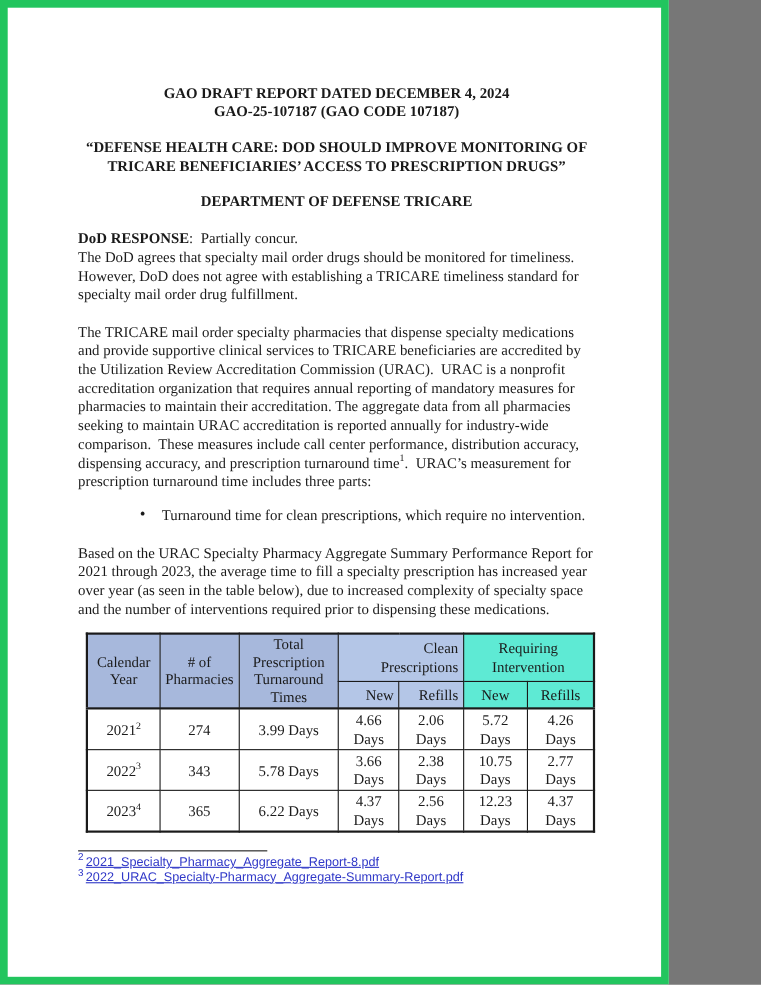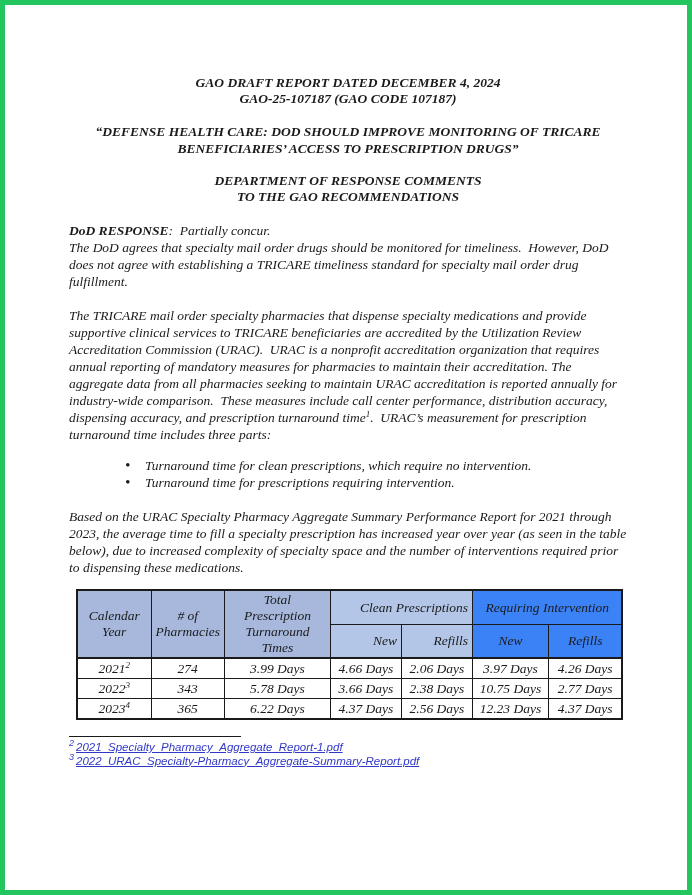--- a/index.html
+++ b/index.html
@@ -1,26 +1,25 @@
 <!DOCTYPE html>
 <html><head>
 <meta charset="utf-8">
 <style>
   html, body { margin: 0; padding: 0; background: #777; }
   .page {
     position: relative;
-    width: 692px;
+    width: 608px;
     height: 895px;
     background: #ffffff;
-    border: 5px solid #22c55e;
+    border: 7px solid #22c55e;
     box-sizing: border-box;
     font-family: "Liberation Serif", "DejaVu Serif", serif;
     color: #1a1a1a;
     overflow: hidden;
-    font-style: italic;
   }
   .content {
     padding: 70px 60px 0 64px;
     font-size: 13.5px;
     line-height: 17px;
   }
   .doc-header { text-align: center; font-weight: bold; }
   .doc-header div { line-height: 16px; }
   .report-title {
     text-align: center;
@@ -60,21 +59,21 @@
   }
   table.urac th, table.urac td {
     border: 1px solid #1a1a1a;
     padding: 1px 4px;
     font-weight: normal;
   }
   table.urac { border: 2px solid #1a1a1a; }
   table.urac thead { border-bottom: 2px solid #1a1a1a; }
   th.hdr-blue { background: #a7b8dc; line-height: 16px; }
   th.hdr-clean { background: #b4c6e7; text-align: right; }
-  th.hdr-int { background: #3b82f6; }
+  th.hdr-int { background: #5eead4; }
   th.group-hdr { border-left: 2px solid #1a1a1a; }
   td.col-clean-new, th.sub-clean-new { border-left: 2px solid #1a1a1a; }
   td.col-int-new, th.sub-int-new { border-left: 2px solid #1a1a1a; }
   td.total-cell { font-weight: bold; }
   .footnote-sep {
     margin-top: 16px;
     width: 172px;
     border-top: 1.5px solid #1a1a1a;
   }
   .footnotes {
@@ -98,33 +97,31 @@
   <div class="content">
 
     <div class="doc-header">
       <div>GAO DRAFT REPORT DATED DECEMBER 4, 2024</div>
       <div>GAO-25-107187 (GAO CODE 107187)</div>
     </div>
 
     <div class="report-title">“DEFENSE HEALTH CARE: DOD SHOULD IMPROVE MONITORING OF TRICARE BENEFICIARIES’ ACCESS TO PRESCRIPTION DRUGS”</div>
 
     <div class="comments-heading">
-      <div>DEPARTMENT OF RESPONSE COMMENTS</div>
-      <div>TO THE GAO RECOMMENDATIONS</div>
+      <div>DEPARTMENT OF DEFENSE TRICARE</div>
     </div>
 
 
     <p class="para"><span class="lead">DoD RESPONSE</span><span>:&nbsp; Partially concur.</span><br>
     <span>The DoD agrees that specialty mail order drugs should be monitored for timeliness.&nbsp; However, DoD does not agree with establishing a TRICARE timeliness standard for specialty mail order drug fulfillment.</span></p>
 
     <p class="para"><span>The TRICARE mail order specialty pharmacies that dispense specialty medications and provide supportive clinical services to TRICARE beneficiaries are accredited by the Utilization Review Accreditation Commission (URAC).&nbsp; URAC is a nonprofit accreditation organization that requires annual reporting of mandatory measures for pharmacies to maintain their accreditation. The aggregate data from all pharmacies seeking to maintain URAC accreditation is reported annually for industry-wide comparison.&nbsp; These measures include call center performance, distribution accuracy, dispensing accuracy, and prescription turnaround time</span><sup>1</sup><span>.&nbsp; URAC’s measurement for prescription turnaround time includes three parts:</span></p>
 
     <ul class="bullets">
       <li>Turnaround time for clean prescriptions, which require no intervention.</li>
-      <li>Turnaround time for prescriptions requiring intervention.</li>
     </ul>
 
     <p class="para">Based on the URAC Specialty Pharmacy Aggregate Summary Performance Report for 2021 through 2023, the average time to fill a specialty prescription has increased year over year (as seen in the table below), due to increased complexity of specialty space and the number of interventions required prior to dispensing these medications.</p>
 
 
     <table class="urac">
       <colgroup>
         <col style="width:74px">
           <col style="width:72px">
           <col style="width:106px">
@@ -148,21 +145,21 @@
           <th class="hdr-int">Refills</th>
         </tr>
       </thead>
       <tbody>
         <tr>
           <td><span>2021</span><sup>2</sup></td>
           <td>274</td>
           <td class="total-cell">3.99 Days</td>
           <td class="col-clean-new">4.66 Days</td>
           <td>2.06 Days</td>
-          <td class="col-int-new">3.97 Days</td>
+          <td class="col-int-new">5.72 Days</td>
           <td>4.26 Days</td>
         </tr>
         <tr>
           <td><span>2022</span><sup>3</sup></td>
           <td>343</td>
           <td class="total-cell">5.78 Days</td>
           <td class="col-clean-new">3.66 Days</td>
           <td>2.38 Days</td>
           <td class="col-int-new">10.75 Days</td>
           <td>2.77 Days</td>
@@ -175,19 +172,19 @@
           <td>2.56 Days</td>
           <td class="col-int-new">12.23 Days</td>
           <td>4.37 Days</td>
         </tr>
       </tbody>
     </table>
 
     <div class="footnote-sep"></div>
 
     <div class="footnotes">
-      <div class="fn"><sup>2</sup><a>2021_Specialty_Pharmacy_Aggregate_Report-1.pdf</a></div>
+      <div class="fn"><sup>2</sup><a>2021_Specialty_Pharmacy_Aggregate_Report-8.pdf</a></div>
       <div class="fn"><sup>3</sup><a>2022_URAC_Specialty-Pharmacy_Aggregate-Summary-Report.pdf</a></div>
 
     </div>
 
   </div>
 </div>
 
 </body></html>

